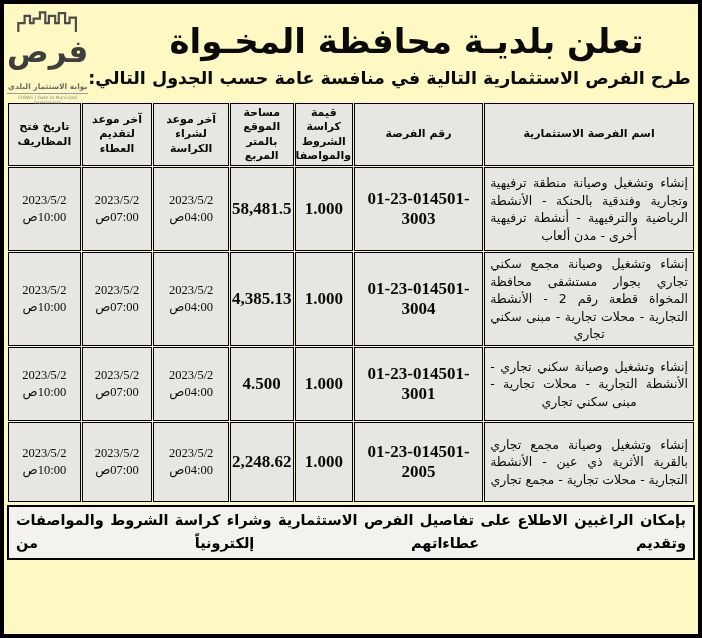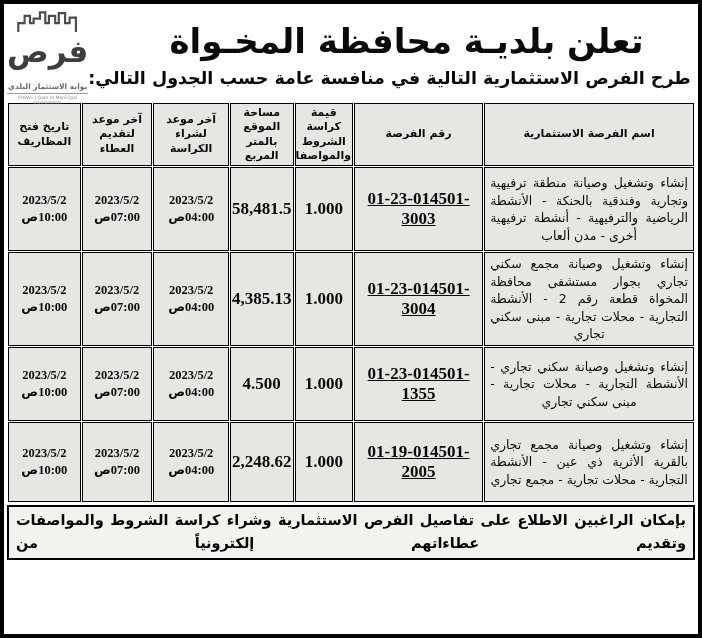--- a/index.html
+++ b/index.html
@@ -3,21 +3,21 @@
 <meta charset="utf-8">
 <style>
   * { box-sizing: border-box; margin: 0; padding: 0; }
   html,body { width: 702px; height: 638px; }
   body {
     font-family: "DejaVu Sans", sans-serif;
     background: #c8c7c3;
   }
   .page {
     width: 702px; height: 638px;
-    background: #ffffff;
+    background: #fef9c3;
     border: 4px solid #000;
     padding: 2px 3px;
     overflow: hidden;
   }
 
   
   .header { display: flex; direction: ltr; align-items: center; height: 95px; }
   .furas-logo { width: 112px; text-align: center; padding-top: 4px; }
   .furas-word { font-size: 31px; font-weight: bold; color: #3e3e3c; line-height: 0.95; letter-spacing: 1px; }
   .furas-tag { font-size: 7.5px; font-weight: bold; color: #6b6b69; margin-top: 15px;
@@ -45,24 +45,24 @@
   }
   th { font-size: 11px; font-weight: bold; line-height: 1.3; padding: 2px 1px; height: 42px; }
   td.name {
     font-size: 12.5px; font-weight: normal; line-height: 1.4;
     padding: 2px 5px; text-align: justify; text-align-last: center;
   }
   td.num, td.val, td.area {
     font-family: "Liberation Serif", "DejaVu Sans", serif;
     font-size: 17px; font-weight: bold; text-align: center;
   }
-  td.num { direction: ltr; text-decoration: underline; }
+  td.num { direction: ltr; }
   td.date {
     font-family: "Liberation Serif", "DejaVu Sans", serif;
-    font-size: 12.5px; font-weight: bold; text-align: center;
+    font-size: 12.5px; font-weight: normal; text-align: center;
     line-height: 1.35; padding: 1px 2px;
   }
   tr.r1 td { height: 84px; } tr.r2 td { height: 94px; } tr.r3 td { height: 74px; margin-top: 12px; }
   tr.r4 td { height: 76px; } tr.r5 td { height: 80px; }
 
   
   .footer {
     border: 2px solid #000;
     margin-top: 2px;
     padding: 2px 7px 4px;
@@ -134,30 +134,30 @@
         <td class="name">إنشاء وتشغيل وصيانة مجمع سكني تجاري بجوار مستشفى محافظة المخواة قطعة رقم 2 - الأنشطة التجارية - محلات تجارية - مبنى سكني تجاري</td>
         <td class="num">01-23-014501-3004</td>
         <td class="val">1.000</td>
         <td class="area">4,385.13</td>
         <td class="date">2023/5/2 04:00ص</td>
         <td class="date">2023/5/2 07:00ص</td>
         <td class="date">2023/5/2 10:00ص</td>
       </tr>
       <tr class="r3">
         <td class="name">إنشاء وتشغيل وصيانة سكني تجاري - الأنشطة التجارية - محلات تجارية - مبنى سكني تجاري</td>
-        <td class="num">01-23-014501-1355</td>
+        <td class="num">01-23-014501-3001</td>
         <td class="val">1.000</td>
         <td class="area">4.500</td>
         <td class="date">2023/5/2 04:00ص</td>
         <td class="date">2023/5/2 07:00ص</td>
         <td class="date">2023/5/2 10:00ص</td>
       </tr>
       <tr class="r5">
         <td class="name">إنشاء وتشغيل وصيانة مجمع تجاري بالقرية الأثرية ذي عين - الأنشطة التجارية - محلات تجارية - مجمع تجاري</td>
-        <td class="num">01-19-014501-2005</td>
+        <td class="num">01-23-014501-2005</td>
         <td class="val">1.000</td>
         <td class="area">2,248.62</td>
         <td class="date">2023/5/2 04:00ص</td>
         <td class="date">2023/5/2 07:00ص</td>
         <td class="date">2023/5/2 10:00ص</td>
       </tr>
     </tbody>
   </table>
 
   <div class="footer">

